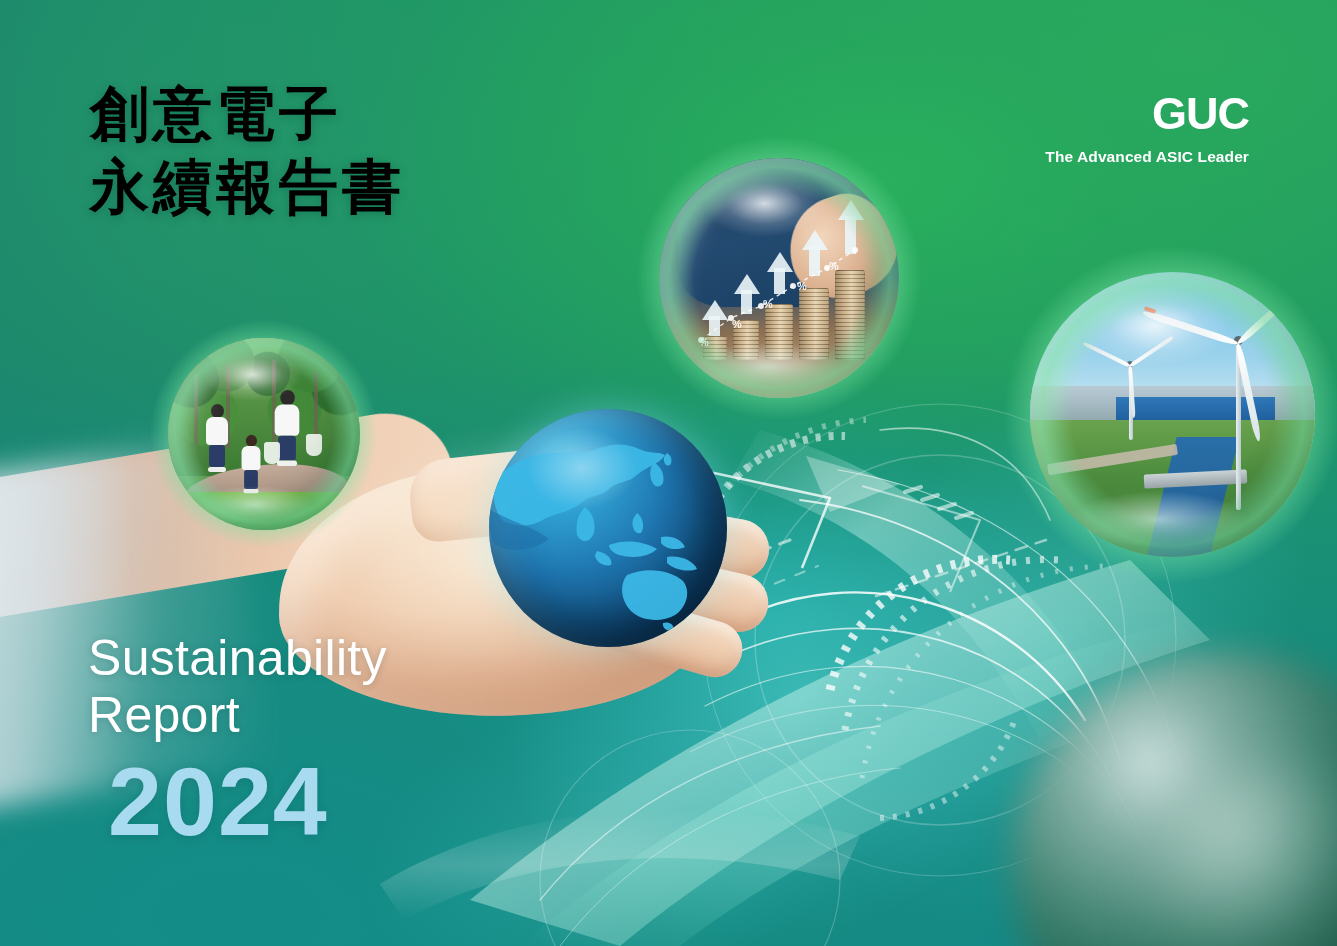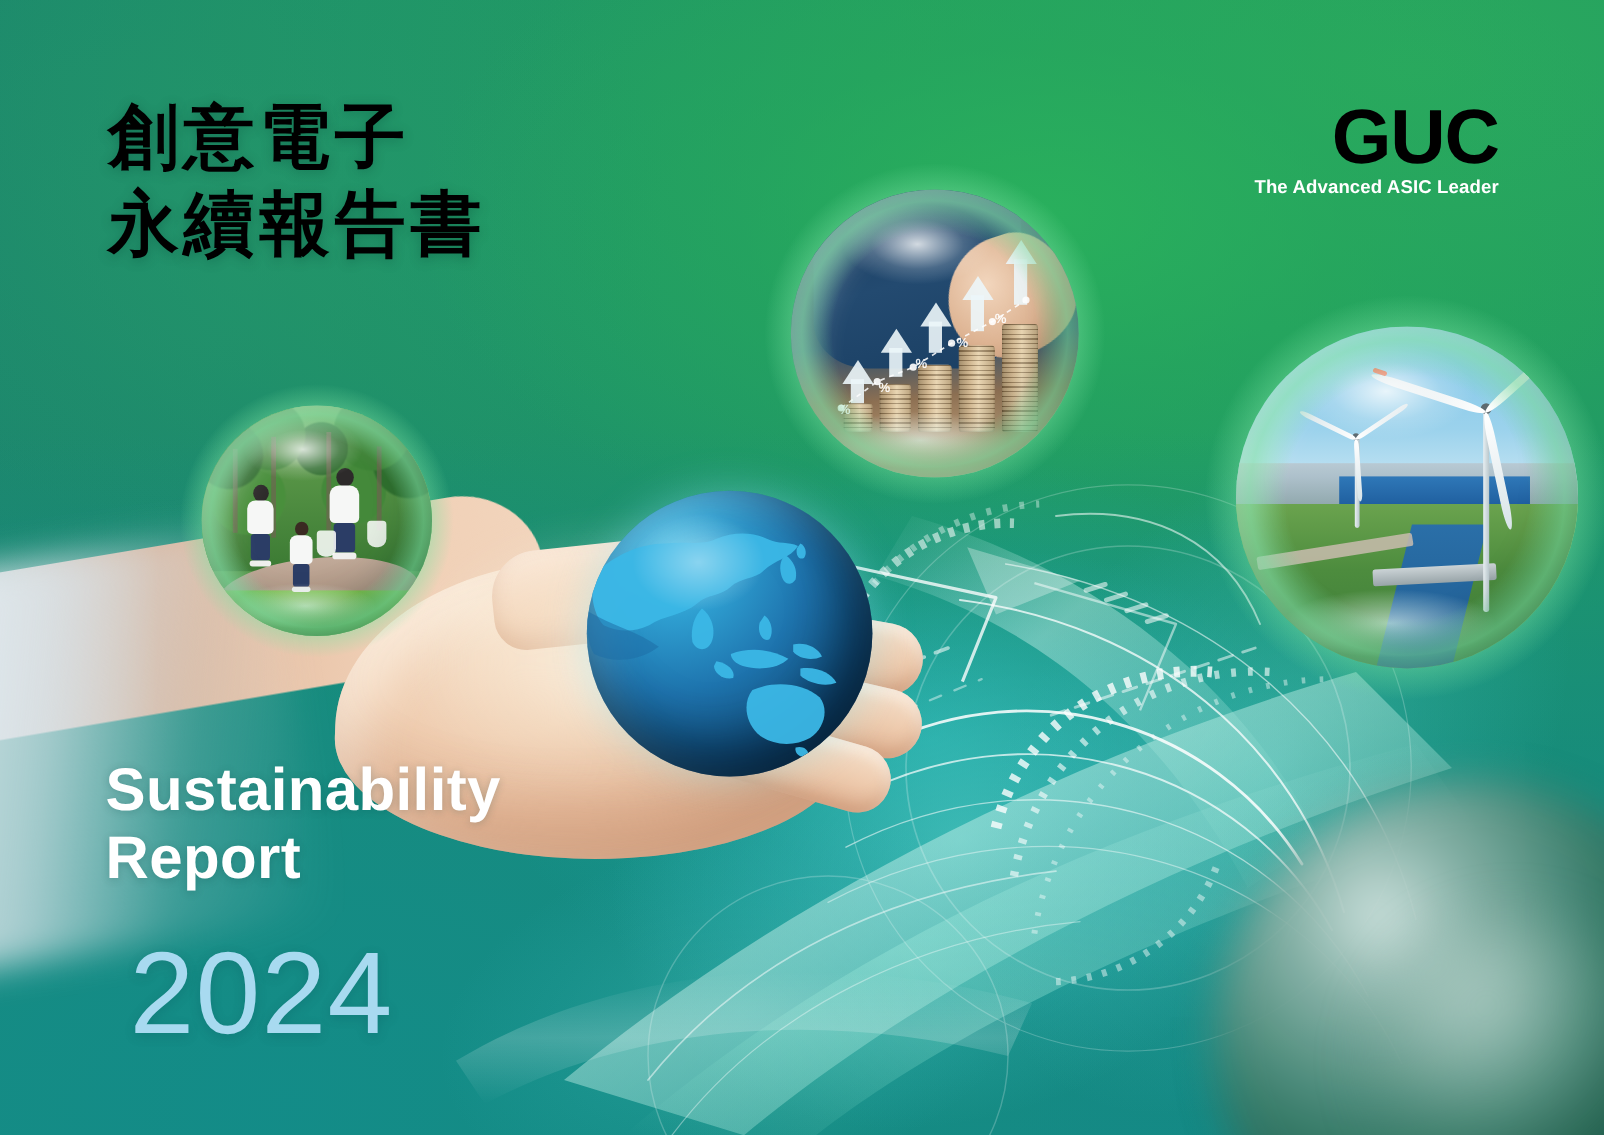--- a/index.html
+++ b/index.html
@@ -243,48 +243,47 @@
     font-weight:700;
     letter-spacing:4px;
     text-shadow:0 2px 10px rgba(0,60,45,.30);
     white-space:pre;
   }
   .logo{
     position:absolute; right:88px; top:86px;
     text-align:right;
   }
   .logo-mark{
-    font-size:64px; line-height:56px; font-weight:700;
-    color:#000000; letter-spacing:-1px;
+    font-size:45px; line-height:56px; font-weight:700;
+    color:#ffffff; letter-spacing:-1px;
     font-family:"Liberation Sans","DejaVu Sans",sans-serif;
   }
   .logo-tagline{
     margin-top:6px;
     font-size:15.5px; line-height:18px; font-weight:700;
     color:#ffffff; letter-spacing:.1px;
   }
   .headline{
     position:absolute; left:88px; top:630px;
     color:#ffffff;
     font-size:50px;
     line-height:57px;
-    font-weight:700;
+    font-weight:400;
     letter-spacing:.3px;
     text-shadow:0 1px 7px rgba(0,60,60,.22);
     white-space:pre;
   }
   .year{
     position:absolute; left:108px; top:750px;
     color:#a8daf0;
     font-size:97px;
     line-height:104px;
-    font-weight:400;
+    font-weight:700;
     letter-spacing:1px;
     text-shadow:0 2px 10px rgba(0,60,70,.20);
-    margin-top:26px;
   }
 </style>
 </head>
 <body>
 
 <div class="cover">
 
   <div class="bg-base"></div>
   <div class="bg-left-green"></div>
   <div class="bg-green-upper-right"></div>

